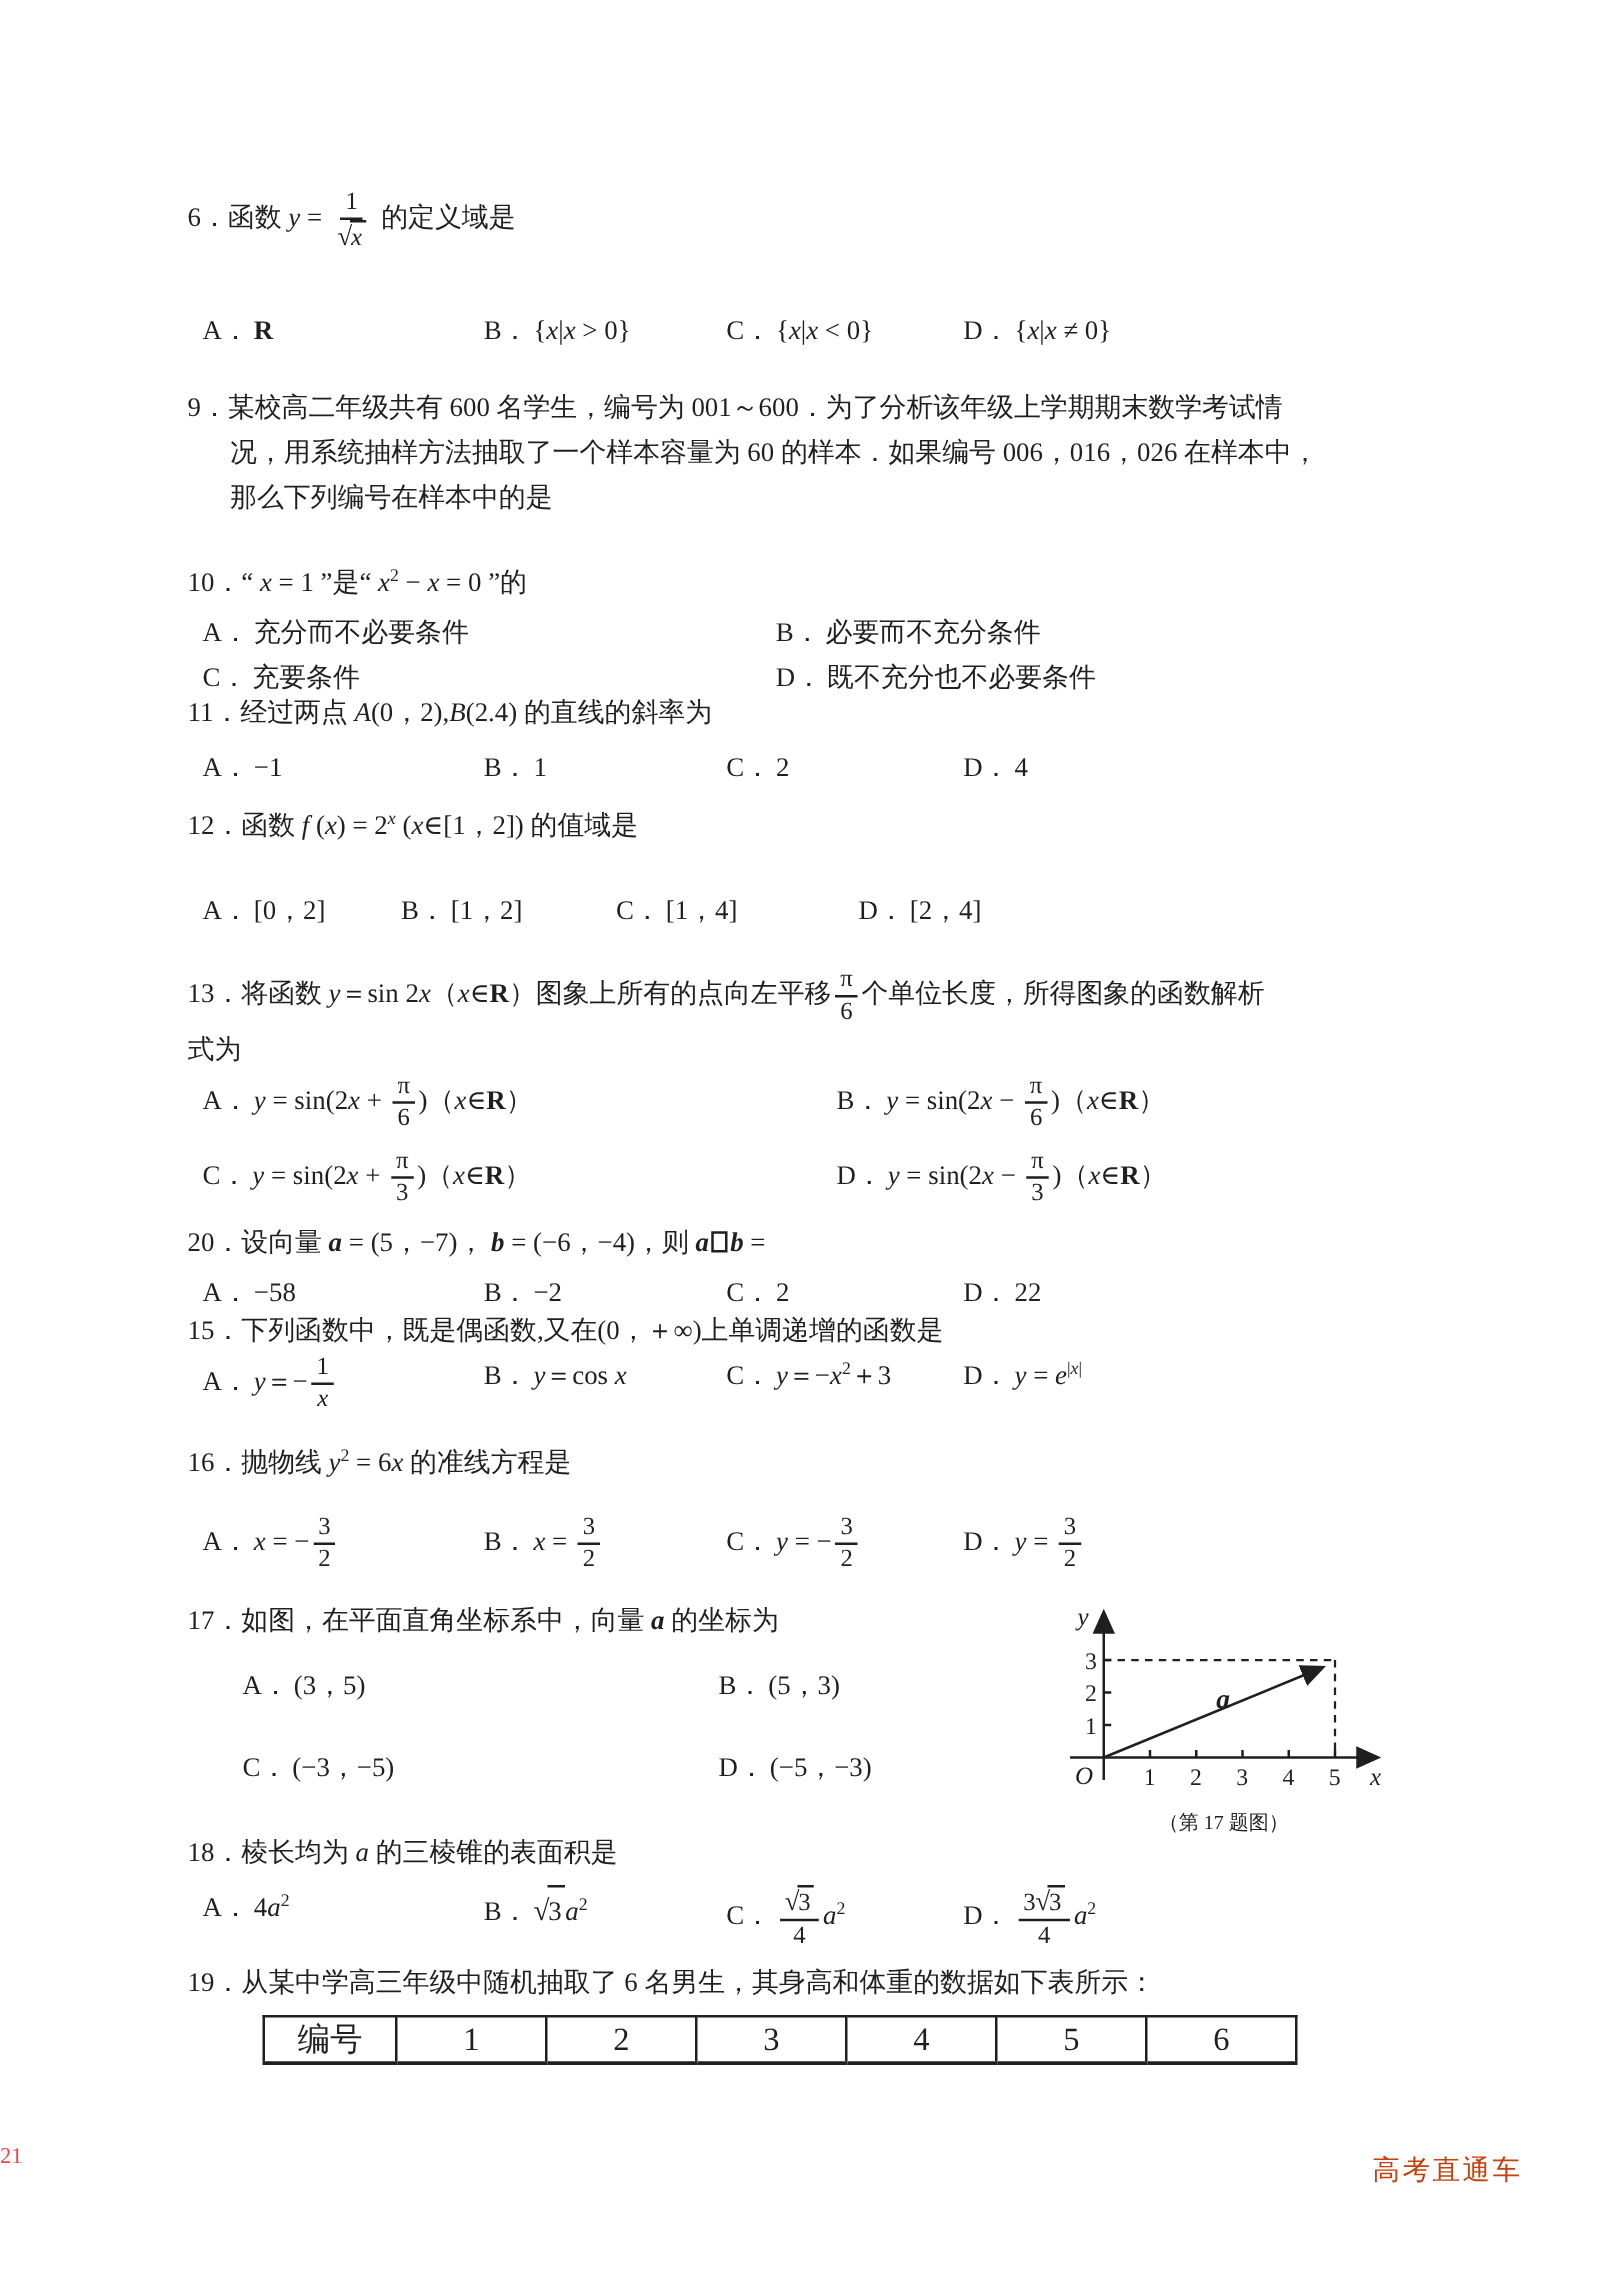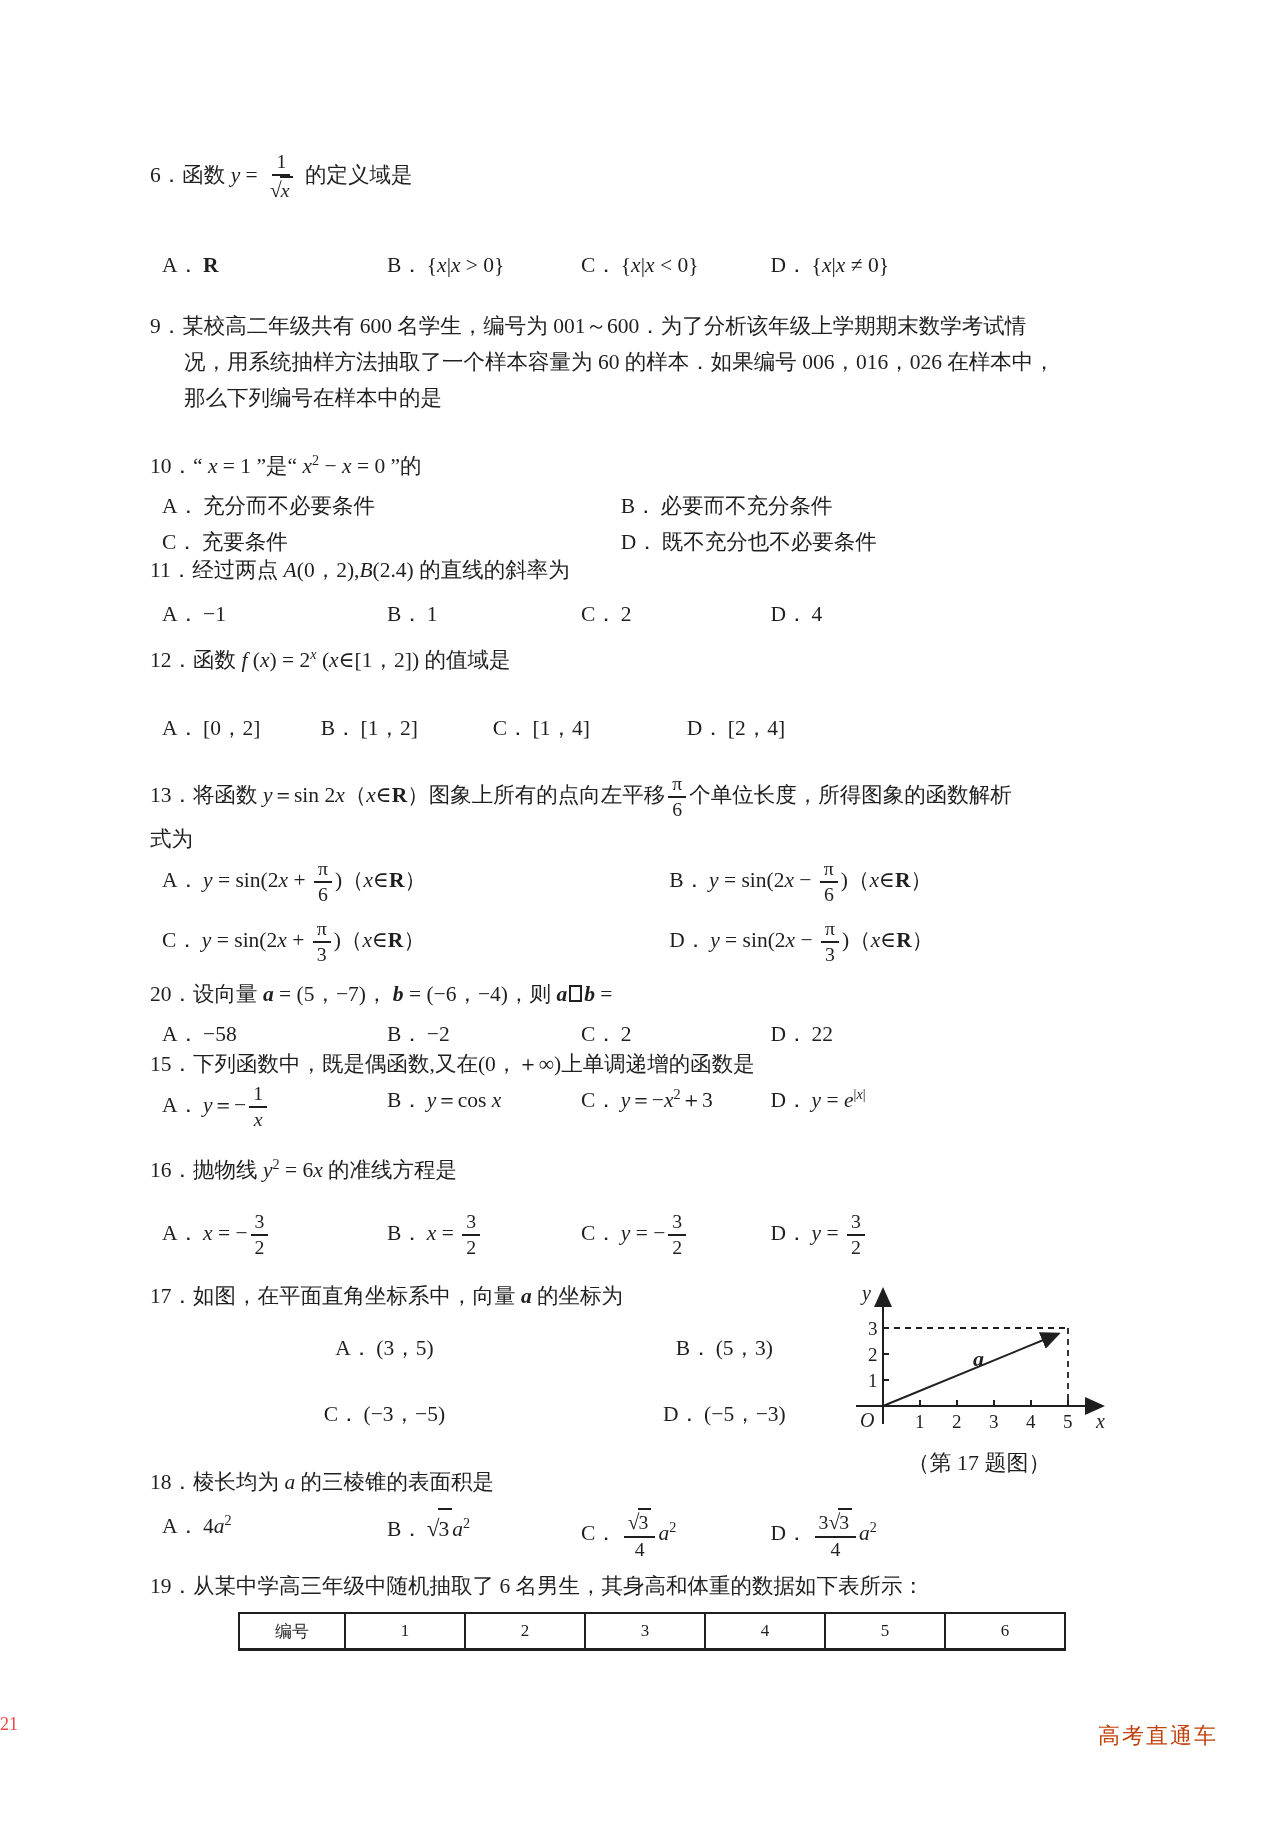--- a/index.html
+++ b/index.html
@@ -6,21 +6,21 @@
   .page{position:relative;width:1280px;height:1829px;background:#ffffff;overflow:hidden;
         font-family:"Liberation Serif","DejaVu Serif",serif;color:#1f1f1f;}
   .q{position:absolute;left:150px;width:975px;}
   .stem{margin:0;font-size:21.5px;line-height:36px;max-width:872px;}
   .stem.hang{padding-left:34px;text-indent:-34px;}
   .opts{display:grid;margin-top:10px;max-width:882px;font-size:21.5px;line-height:36px;padding-left:12px;}
   .c4{grid-template-columns:25.5% 22% 21.5% 31%;}
   .c4t{grid-template-columns:18% 19.5% 22% 40.5%;}
   .c2{grid-template-columns:52% 48%;}
   #q13 .opts{grid-template-columns:57.5% 42.5%;row-gap:10px;margin-top:0;}
-  .c2n{max-width:680px;grid-template-columns:56% 44%;padding-left:44px;row-gap:30px;text-align:center;}
+  .c2n{max-width:680px;grid-template-columns:56% 44%;padding-left:44px;row-gap:30px;}
   .opt{white-space:nowrap;}
   .opt-label{margin-right:4px;}
   .rt{}
   .v{font-style:italic;}
   .bv{font-style:italic;font-weight:bold;}
   .b{font-weight:bold;}
   sup{font-size:0.66em;line-height:0;}
   .frac{display:inline-flex;flex-direction:column;align-items:center;vertical-align:middle;
         margin:0 3px;line-height:1.2;font-size:0.92em;}
   .frac .fn{border-bottom:2px solid #1f1f1f;padding:0 4px;}
@@ -38,28 +38,28 @@
   #q13{top:772px;}
   #q14{top:976px;} #q14 .opts{margin-top:4px;}
   #q15{top:1046px;} #q15 .opts{margin-top:0;}
   #q16{top:1152px;} #q16 .opts{margin-top:22px;}
   #q17{top:1278px;} #q17 .opts{margin-top:16px;}
   #q18{top:1464px;} #q18 .opts{margin-top:8px;}
   #q19{top:1568px;}
   
   .figure{position:absolute;left:688px;top:-2px;width:282px;}
   .figure svg{display:block;}
-  .fig-caption{margin-top:2px;text-align:center;font-size:22px;}
+  .fig-caption{margin-top:2px;text-align:center;font-size:16px;}
   .fig-letter{font-style:italic;font-size:20px;fill:#1f1f1f;font-family:"Liberation Serif",serif;}
   .fig-tick{font-size:19px;fill:#1f1f1f;font-family:"Liberation Serif",serif;}
   .fig-vec{font-style:italic;font-weight:bold;font-size:22px;fill:#1f1f1f;font-family:"Liberation Serif",serif;}
   .axis{stroke:#1f1f1f;stroke-width:2;fill:none;}
   .dash{stroke:#1f1f1f;stroke-width:1.8;fill:none;stroke-dasharray:6 5;}
   
-  .t19{margin-top:8px;margin-left:88px;border-collapse:collapse;font-size:17px;}
+  .t19{margin-top:8px;margin-left:60px;border-collapse:collapse;font-size:26px;}
   .t19 td{border:2px solid #1f1f1f;border-bottom:3px solid #1f1f1f;width:118px;height:34px;text-align:center;padding:0;}
   .t19 td.first{width:104px;}
   .footer-page{position:absolute;top:1714px;left:0;width:100%;text-align:left;font-size:18px;color:#ef4444;}
   .watermark{position:absolute;top:1721px;right:62px;font-size:22px;color:#c2410c;
              font-family:Liberation Serif, serif;letter-spacing:2px;}
 </style>
 </head>
 <body>
 
 <div class="page">

